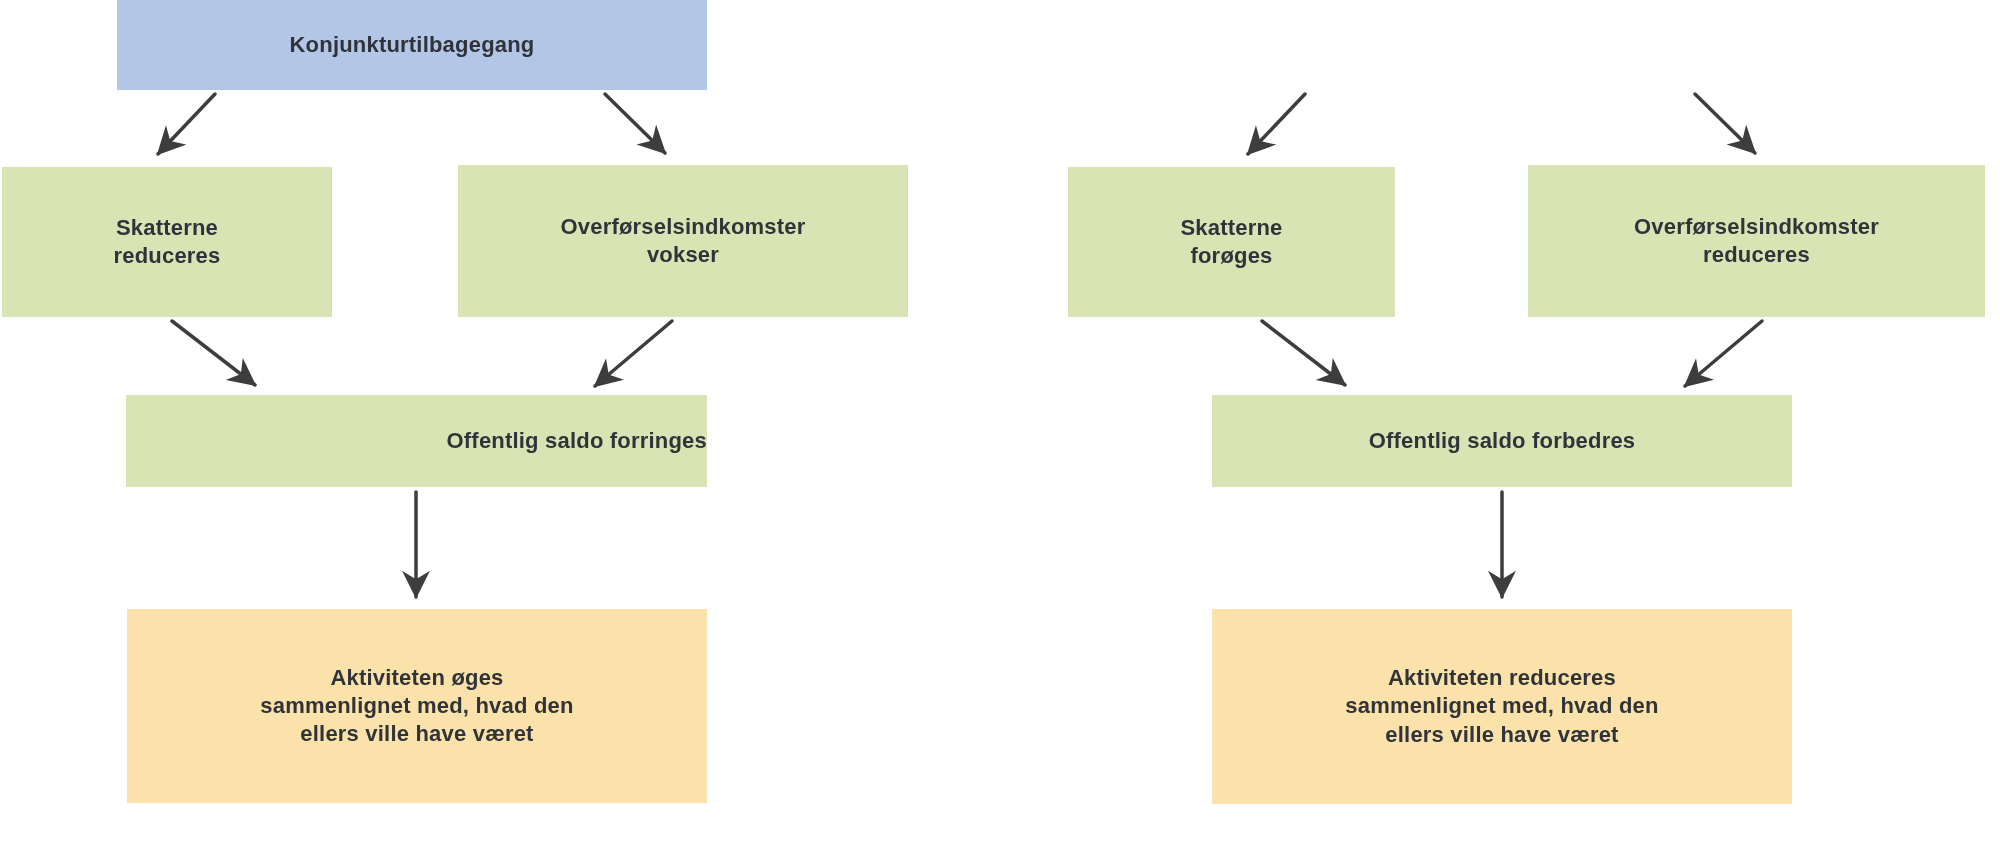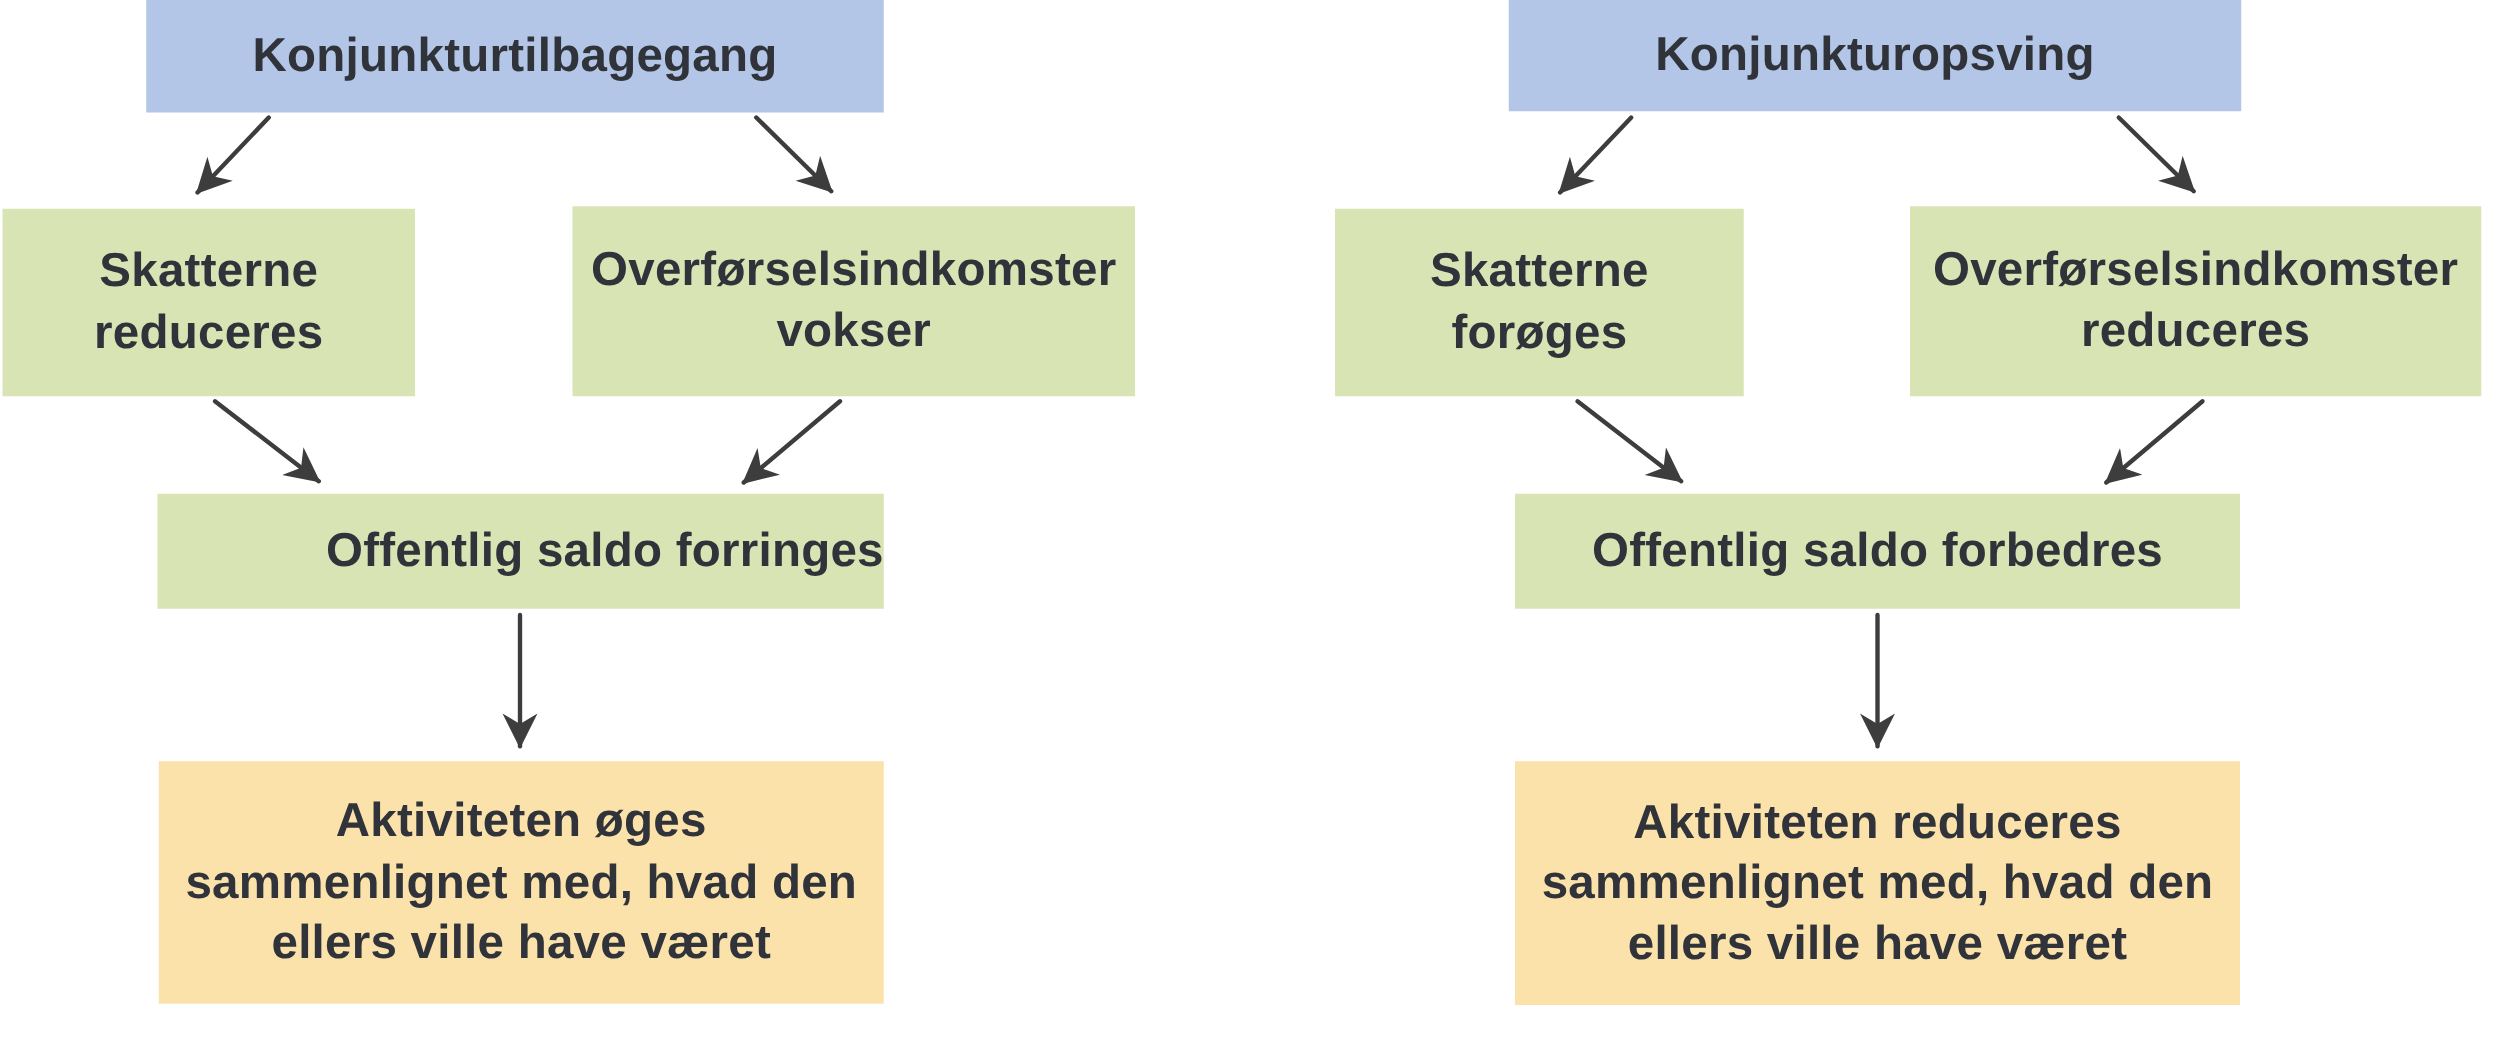--- a/index.html
+++ b/index.html
@@ -18,21 +18,21 @@
   .node {
     position: absolute;
     display: flex;
     align-items: center;
     justify-content: center;
     text-align: center;
     box-sizing: border-box;
   }
   .node-label {
     white-space: pre-line;
-    font-size: 38px;
+    font-size: 22px;
     font-weight: 600;
     line-height: 1.28;
     color: var(--text, #30343a);
     letter-spacing: 0.2px;
   }
   .trigger { background: var(--trigger-box, #b3c6e7); }
   .process { background: var(--process-box, #d9e4b5); }
   .outcome { background: var(--outcome-box, #fbe2ab); }
   .arrow-layer {
     position: absolute;
@@ -92,23 +92,20 @@
   <div class="node process" style="left:126px; top:395px; width:581px; height:92px;justify-content:flex-end;">
     <span class="node-label">Offentlig saldo forringes</span>
   </div>
 
   <div class="node outcome" style="left:127px; top:609px; width:580px; height:194px;">
     <span class="node-label">Aktiviteten øges
 sammenlignet med, hvad den
 ellers ville have været</span>
   </div>
 
-  <div class="node trigger" style="left:1207px; top:0px; width:586px; height:89px;">
-    <span class="node-label">Konjunkturopsving</span>
-  </div>
 
   <div class="node process" style="left:1068px; top:167px; width:327px; height:150px;">
     <span class="node-label">Skatterne
 forøges</span>
   </div>
 
   <div class="node process" style="left:1528px; top:165px; width:457px; height:152px;">
     <span class="node-label">Overførselsindkomster
 reduceres</span>
   </div>

